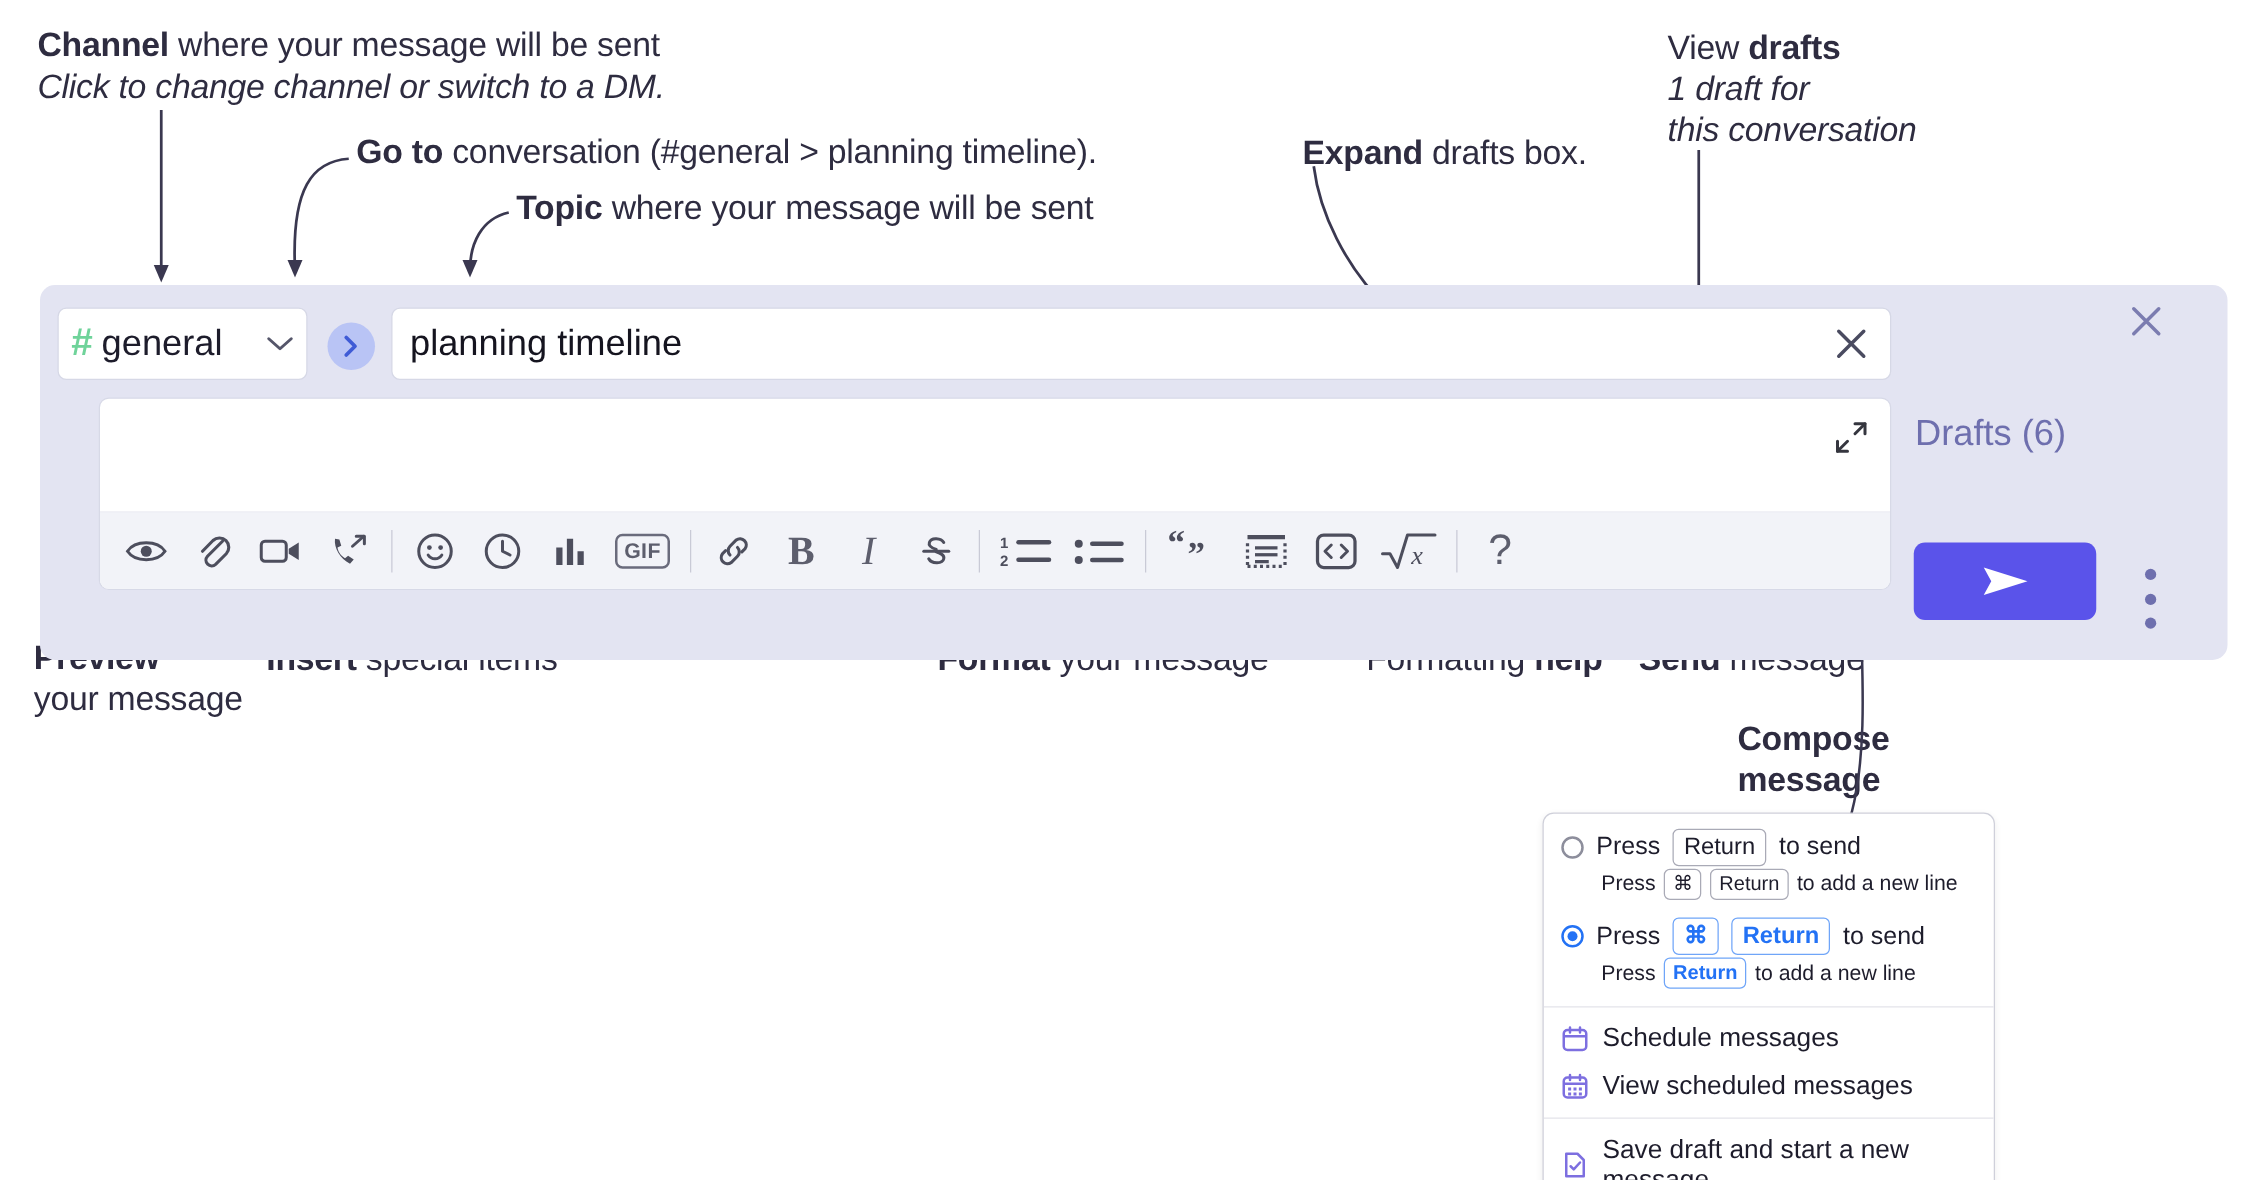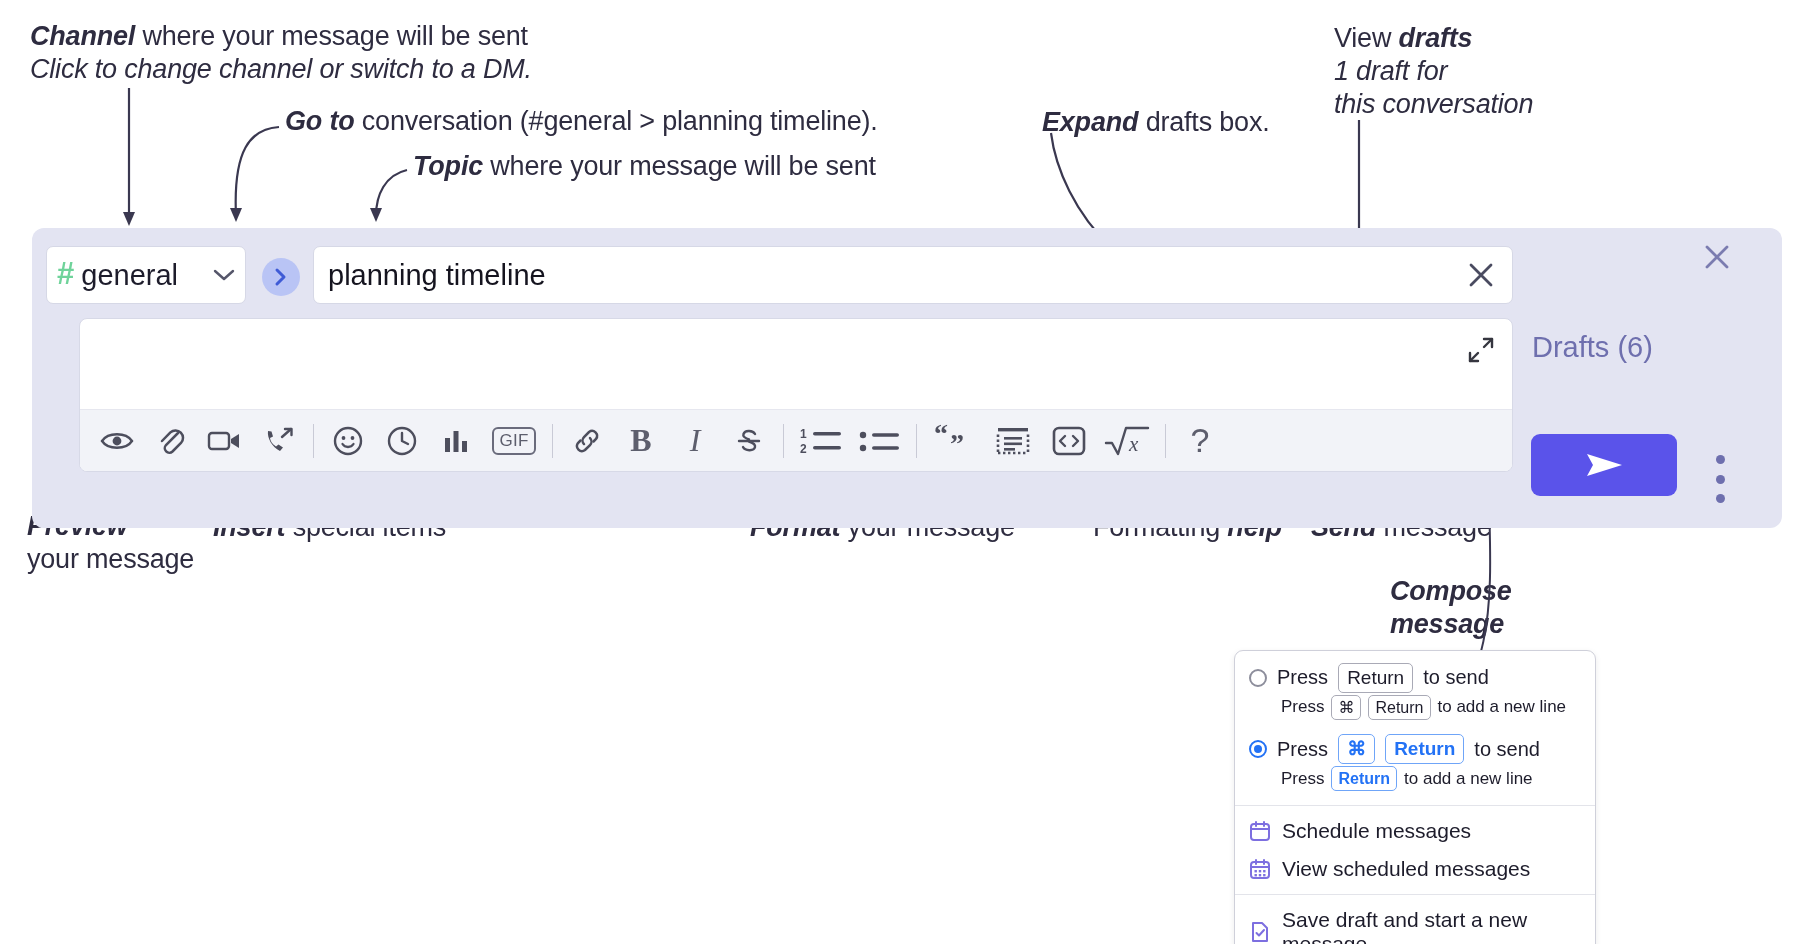--- a/index.html
+++ b/index.html
@@ -2,21 +2,21 @@
 <html><head>
 <meta charset="utf-8">
 <style>
   html,body{margin:0;padding:0;}
   body{
     width:1814px;height:944px;background:#ffffff;position:relative;overflow:hidden;
     font-family:"Liberation Sans", sans-serif; color:#2b2b3d;
   }
   .abs{position:absolute;}
   .ann{font-size:27px;line-height:1.22;color:#2e2c40;letter-spacing:-0.2px;}
-  .ann b{font-weight:bold;font-style:italic;}
+  .ann b{font-weight:bold;}
   .ann i{font-style:italic;}
   svg{display:block;overflow:visible;}
 
   
   #compose-panel{
     left:32px;top:228px;width:1750px;height:300px;
     background:#e3e4f2;border-radius:12px;
   }
   #compose-inner{left:0;top:0;width:1500px;height:300px;}
 
@@ -54,21 +54,21 @@
   .toolbar{
     position:absolute;left:0;bottom:0;width:100%;height:62px;
     background:#f2f3f8;border-top:1px solid #e6e7ef;
     border-radius:0 0 7px 7px;display:flex;align-items:center;gap:0px;
     box-sizing:border-box;padding-left:10px;
   }
   .tb{width:54px;height:54px;display:flex;align-items:center;justify-content:center;cursor:pointer;color:#6a6b7c;}
   .tb-sep{width:1px;height:34px;background:#c9cad6;margin:0 7px;}
 
   .gifbox{
-    border:2.5px solid #6a6b7c;border-radius:6px;font-size:17px;font-weight:normal;
+    border:2.5px solid #6a6b7c;border-radius:6px;font-size:17px;font-weight:bold;
     padding:2px 5px;letter-spacing:.3px;color:#5d5e6d;
   }
   .bold-g{font-size:32px;font-weight:bold;color:#5d5e6d;font-family:"Liberation Serif",serif;}
   .ital-g{font-size:32px;font-style:italic;color:#5d5e6d;font-family:"Liberation Serif",serif;}
   .qm{font-size:34px;color:#5d5e6d;}
 
   
   .drafts-link{left:1532px;top:331px;font-size:29px;color:#6e6fae;cursor:pointer;}
   .send-btn{
     left:1531px;top:434px;width:146px;height:62px;border-radius:9px;background:#5a53ea;

